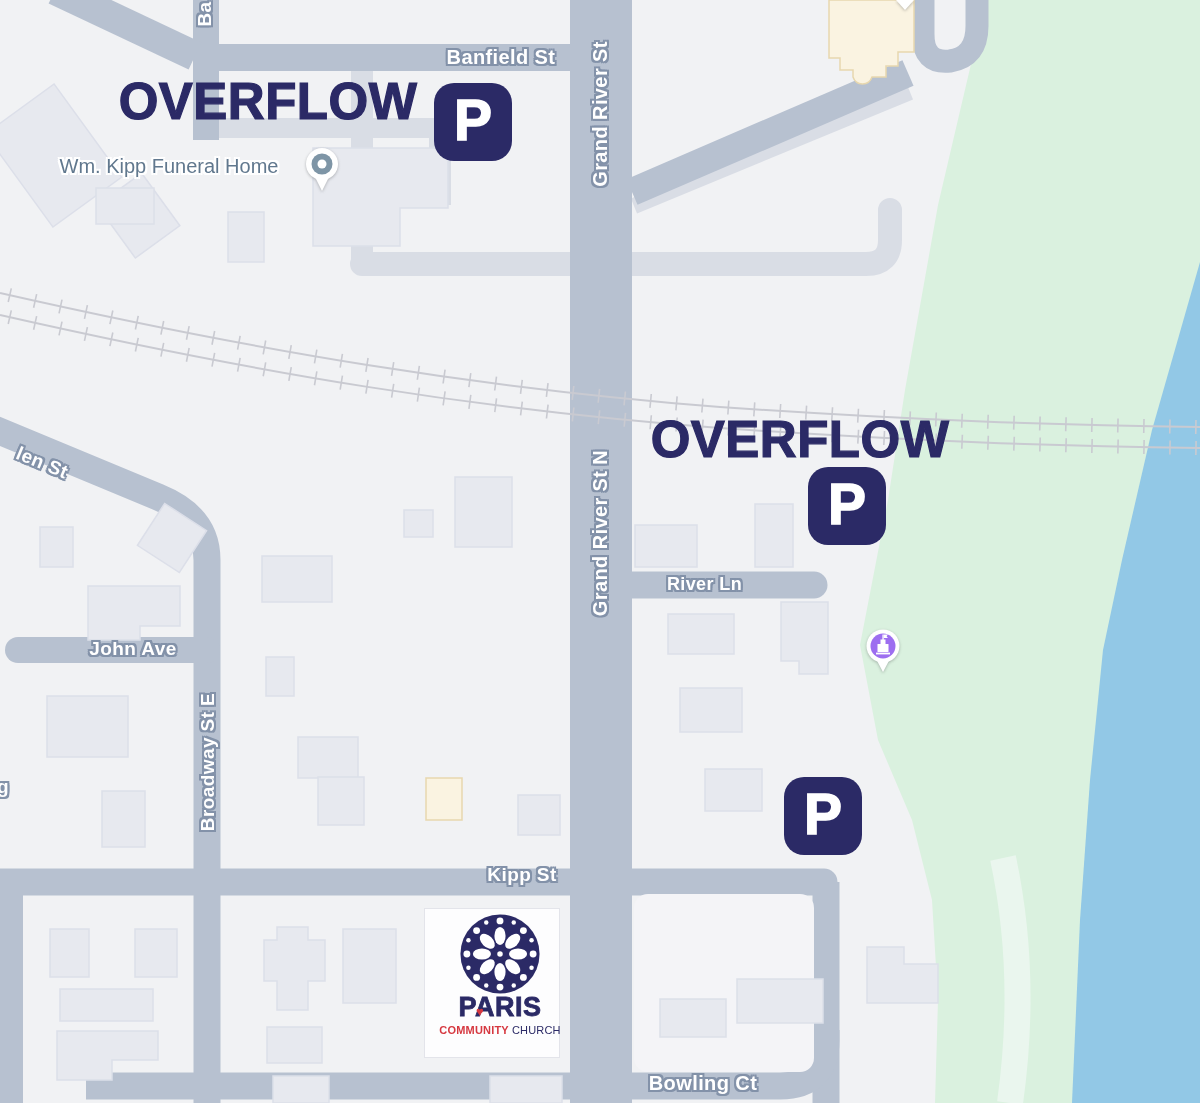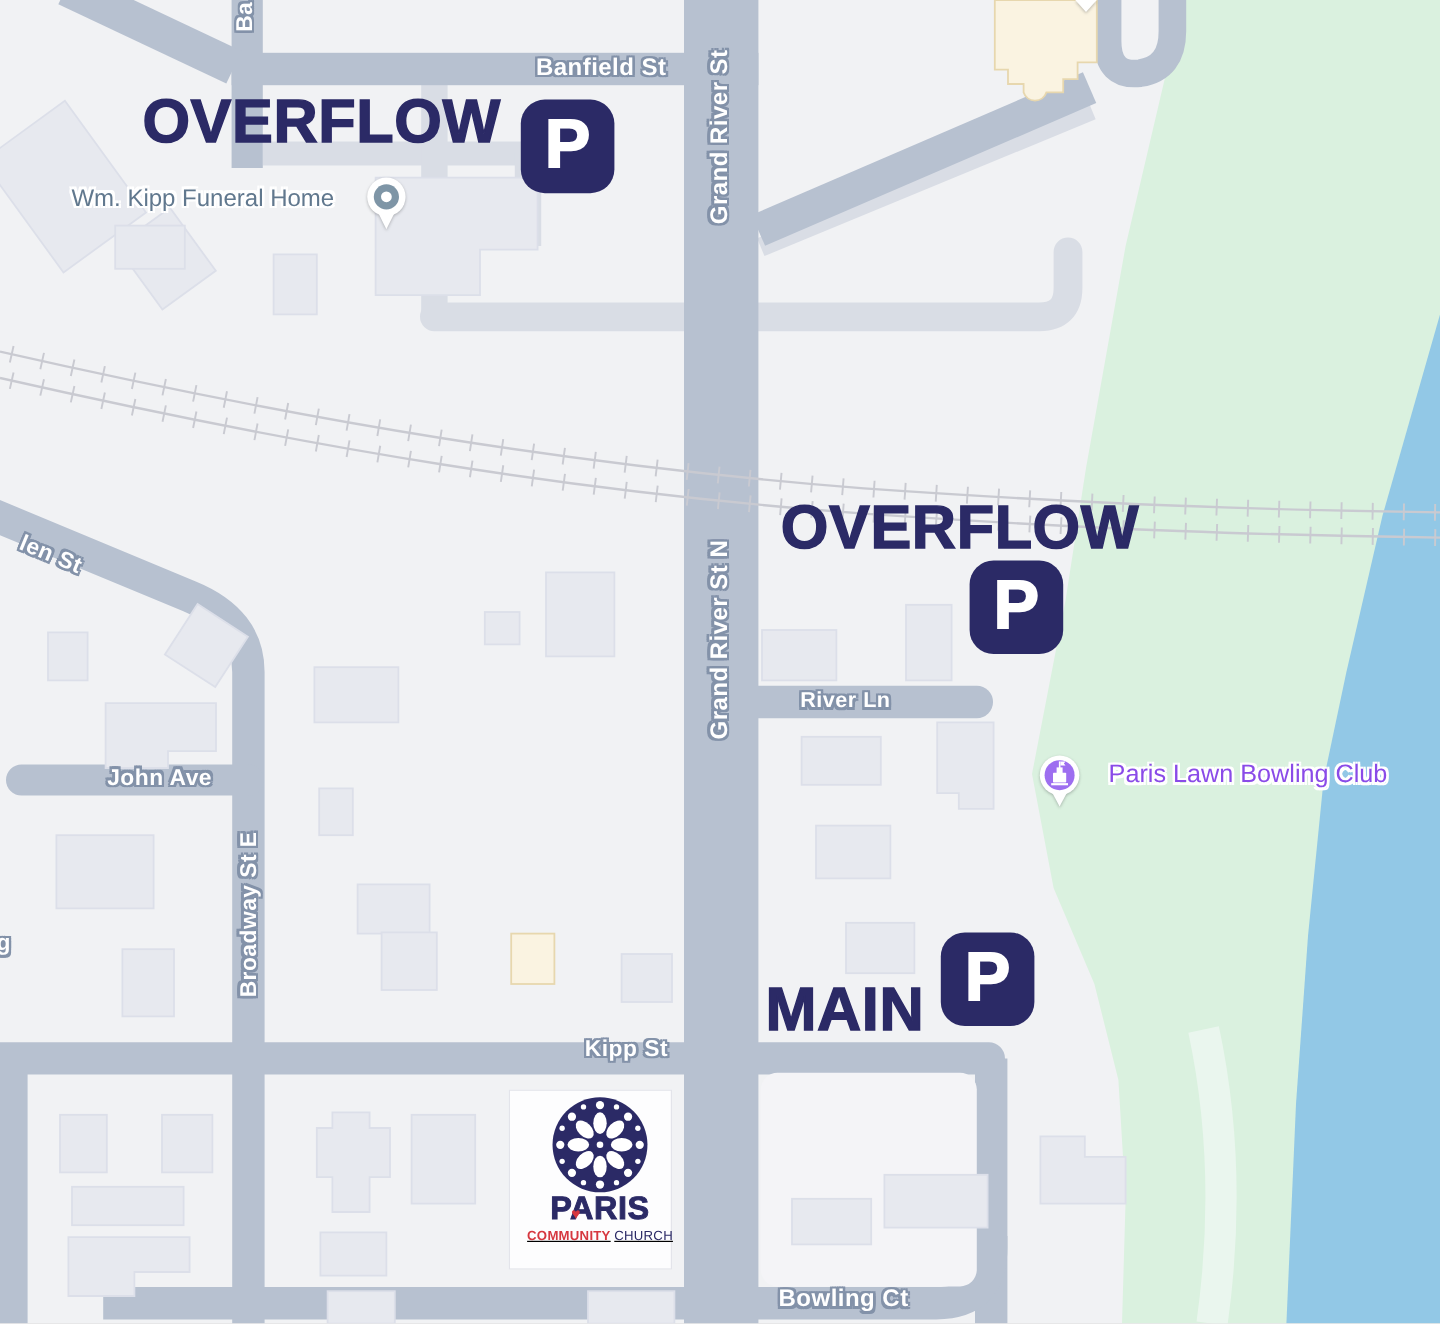--- a/index.html
+++ b/index.html
@@ -75,21 +75,21 @@
   .rosette{margin-top:2px;}
   .logo-title{
     position:relative;margin-top:-3px;color:var(--c-annotation-navy);
     font-weight:700;font-size:27px;letter-spacing:.5px;line-height:1;
     -webkit-text-stroke:.8px var(--c-annotation-navy);
   }
   .logo-heart{
     position:absolute;left:50%;top:11px;margin-left:-24px;
     font-size:13px;color:var(--c-logo-red);-webkit-text-stroke:0;
   }
-  .logo-sub{margin-top:3px;font-size:11px;font-weight:700;letter-spacing:.2px;display:flex;gap:3px;text-decoration:underline;}
+  .logo-sub{margin-top:3px;font-size:11px;font-weight:700;letter-spacing:.2px;display:flex;gap:3px;}
   .logo-sub .red{color:var(--c-logo-red);}
   .logo-sub .navy{color:var(--c-annotation-navy);font-weight:400;}
 </style>
 </head>
 <body>
 
 <div class="map">
 
   <svg class="base" width="1200" height="1103" viewBox="0 0 1200 1103">
 
@@ -294,33 +294,31 @@
   <div class="lbl street-label big v" style="left:600px;top:533px">Grand River St N</div>
   <div class="lbl street-label d22" style="left:42px;top:463px">len St</div>
   <div class="lbl street-label sm" style="left:681px;top:584px">River Ln</div>
   <div class="lbl street-label" style="left:133px;top:649px">John Ave</div>
   <div class="lbl street-label v" style="left:208px;top:762px">Broadway St E</div>
   <div class="lbl street-label" style="left:522px;top:875px">Kipp St</div>
   <div class="lbl street-label big" style="left:703px;top:1083px">Bowling Ct</div>
   <div class="lbl street-label" style="left:3px;top:787px">g</div>
 
   <div class="lbl poi-label poi-gray" style="left:169px;top:166px">Wm. Kipp Funeral Home</div>
-  <div class="lbl poi-label poi-purple" style="left:1040px;top:646px">Paris Lawn Bowling Club</div>
 
   <div class="annot" style="left:268px;top:101px">OVERFLOW</div>
   <div class="p-icon" style="left:473px;top:122px">
       <span>P</span>
     </div>
 
   <div class="annot" style="left:800px;top:439px">OVERFLOW</div>
   <div class="p-icon" style="left:847px;top:506px">
       <span>P</span>
     </div>
 
-  <div class="annot" style="left:704px;top:841px">MAIN</div>
   <div class="p-icon" style="left:823px;top:816px">
       <span>P</span>
     </div>
 
   <div class="church-logo">
     <svg class="rosette" width="86" height="86" viewBox="0 0 100 100">
       <circle cx="50" cy="50" r="46" fill="var(--c-annotation-navy)"></circle>
       <g fill="#fff">
         <ellipse cx="50" cy="29" rx="6.5" ry="10.5"></ellipse>
         <ellipse cx="50" cy="71" rx="6.5" ry="10.5"></ellipse>

